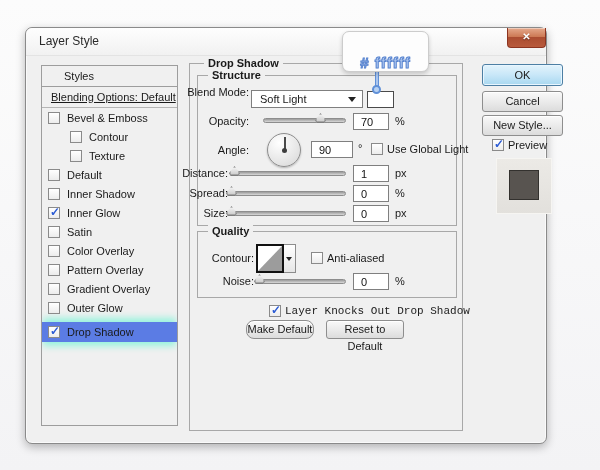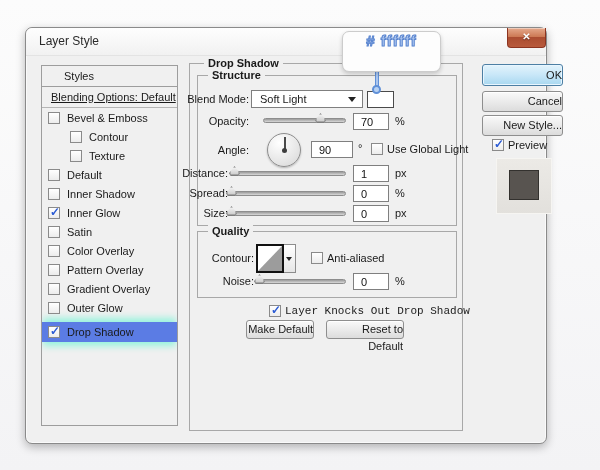--- a/index.html
+++ b/index.html
@@ -34,21 +34,21 @@
   .side-row.indent .cb { margin-left:28px; }
   .side-row.selected { height:20px; margin-top:5px; background:#5b7ce4;
                        box-shadow:0 -5px 7px -1px #96f3dd, 0 5px 7px -1px #96f3dd; }
 
   
   .cb { display:inline-block; width:12px; height:12px; background:linear-gradient(180deg,#fff,#ececec);
         border:1px solid #8a8a8a; position:relative; cursor:pointer; }
   .cb[data-checked="true"]::after { content:"✓"; position:absolute; left:1px; top:-3px;
         color:#2b5bd4; font-size:12px; font-weight:bold; }
   .btn { position:absolute; background:linear-gradient(180deg,#f9f9f9 0%,#ebebeb 50%,#dcdcdc 100%);
-         border:1px solid #8e8e8e; border-radius:3px; text-align:right; font-size:11px;
+         border:1px solid #8e8e8e; border-radius:3px; text-align:center; font-size:11px;
          box-shadow:inset 0 1px 0 #fff; cursor:pointer; color:#1a1a1a; }
   .btn-ok { background:linear-gradient(180deg,#e3f3fc 0%,#c8e7f8 50%,#a8d8f0 100%);
             border:1px solid #4d7fa4; box-shadow:inset 0 0 0 1px #e8f6ff; }
   .val { position:absolute; width:36px; height:17px; border:1px solid #7f7f7f; background:#fff;
          font-family:"Liberation Sans",sans-serif; font-size:11px; padding-left:7px; color:#111; }
   .unit { position:absolute; line-height:17px; }
   .flabel { position:absolute; text-align:right; line-height:17px; white-space:nowrap; }
   .fieldset { position:absolute; border:1px solid #a8a8a8; }
   .legend { position:absolute; top:-7px; background:#f0f0f0; padding:0 4px; font-weight:bold; white-space:nowrap; }
   .track { position:absolute; height:5px; background:linear-gradient(180deg,#9a9a9a,#d9d9d9);
@@ -84,23 +84,23 @@
             border:1px solid #8d8d8d; border-left:none; position:relative; }
   .contour-arrow::after { content:""; position:absolute; left:2px; top:12px;
             border:3.5px solid transparent; border-top:4.5px solid #222; }
 
   .preview-swatch { position:absolute; left:470px; top:130px; width:56px; height:56px;
             background:linear-gradient(180deg,#eceae6,#e2e0dc); box-shadow:inset 0 0 0 1px #f6f5f2; }
   .preview-inner { position:absolute; left:13px; top:12px; width:30px; height:30px;
             background:#585450; border:1px solid #33312e; }
 
   
-  .tooltip { position:absolute; left:342px; top:31px; width:99px; height:41px; background:#fdfdfd;
+  .tooltip { position:absolute; left:342px; top:31px; width:87px; height:41px; background:#fdfdfd;
              border:1px solid #cccccc; border-radius:7px; box-shadow:0 2px 4px rgba(0,0,0,.18);
-             display:flex; align-items:flex-start; justify-content:center; z-index:5; }
+             display:flex; align-items:flex-end; justify-content:center; z-index:5; }
   .tooltip-text { font-weight:bold; font-size:15px; letter-spacing:1px; color:#b7cef2;
              -webkit-text-stroke:1px #5b86d0; text-shadow:0 0 1px #5b86d0; }
   .pointer-line { position:absolute; left:375px; top:72px; width:4px; height:15px; background:#abc6ee;
              border-left:1px solid #6090d8; border-right:1px solid #6090d8; z-index:4; }
   .pointer-dot { position:absolute; left:372px; top:85px; width:9px; height:9px; border-radius:50%;
              background:#b8d2f2; border:2px solid #6090d8; z-index:5; }
 </style>
 </head>
 <body>
 
@@ -170,21 +170,21 @@
     </div>
 
     <div class="fieldset panel-outer">
       <span class="legend" style="left:14px;">Drop Shadow</span>
     </div>
 
     <div class="fieldset panel-structure">
       <span class="legend" style="left:10px;">Structure</span>
     </div>
 
-    <div class="flabel" style="left:130px; top:63px; width:93px;">Blend Mode:</div>
+    <div class="flabel" style="left:130px; top:56px; width:93px;">Blend Mode:</div>
     <div class="dropdown" style="left:225px; top:62px; width:112px; height:18px;">
       <span>Soft Light</span>
     </div>
     <div class="swatch"></div>
 
     <div class="flabel" style="left:130px; top:85px; width:93px;">Opacity:</div>
     <div class="track" style="left:237px; top:90px; width:83px;"></div>
     <div class="thumb" style="left:289px; top:85px;"></div>
     <input class="val" style="left: 327px; top: 85px;" value="70">
     <span class="unit" style="left:369px; top:85px;">%</span>
@@ -230,21 +230,21 @@
     <span style="position:absolute; left:301px; top:224px; white-space:nowrap;">Anti-aliased</span>
 
     <div class="flabel" style="left:140px; top:245px; width:88px;">Noise:</div>
     <div class="track" style="left:232px; top:251px; width:88px;"></div>
     <div class="thumb" style="left:228px; top:246px;"></div>
     <input class="val" style="left: 327px; top: 245px;" value="0">
     <span class="unit" style="left:369px; top:245px;">%</span>
 
     <span class="cb" style="position:absolute; left:243px; top:277px;" data-checked="true"></span>
     <span style="position:absolute; left:259px; top:277px; white-space:nowrap;font-family:Liberation Mono, monospace;">Layer Knocks Out Drop Shadow</span>
-    <div class="btn" style="left:220px; top:292px; width:68px; height:19px; line-height:17px;">Make Default</div>
+    <div class="btn" style="left:220px; top:292px; width:68px; height:19px; line-height:17px;border-radius:8px;">Make Default</div>
     <div class="btn" style="left:300px; top:292px; width:78px; height:19px; line-height:17px;">Reset to Default</div>
 
     <div class="btn btn-ok" style="left:456px; top:36px; width:81px; height:22px; line-height:20px;">OK</div>
     <div class="btn" style="left:456px; top:63px; width:81px; height:21px; line-height:19px;">Cancel</div>
     <div class="btn" style="left:456px; top:87px; width:81px; height:21px; line-height:19px;">New Style...</div>
     <span class="cb" style="position:absolute; left:466px; top:111px;" data-checked="true"></span>
     <span style="position:absolute; left:482px; top:111px;">Preview</span>
     <div class="preview-swatch">
       <div class="preview-inner"></div>
     </div>

